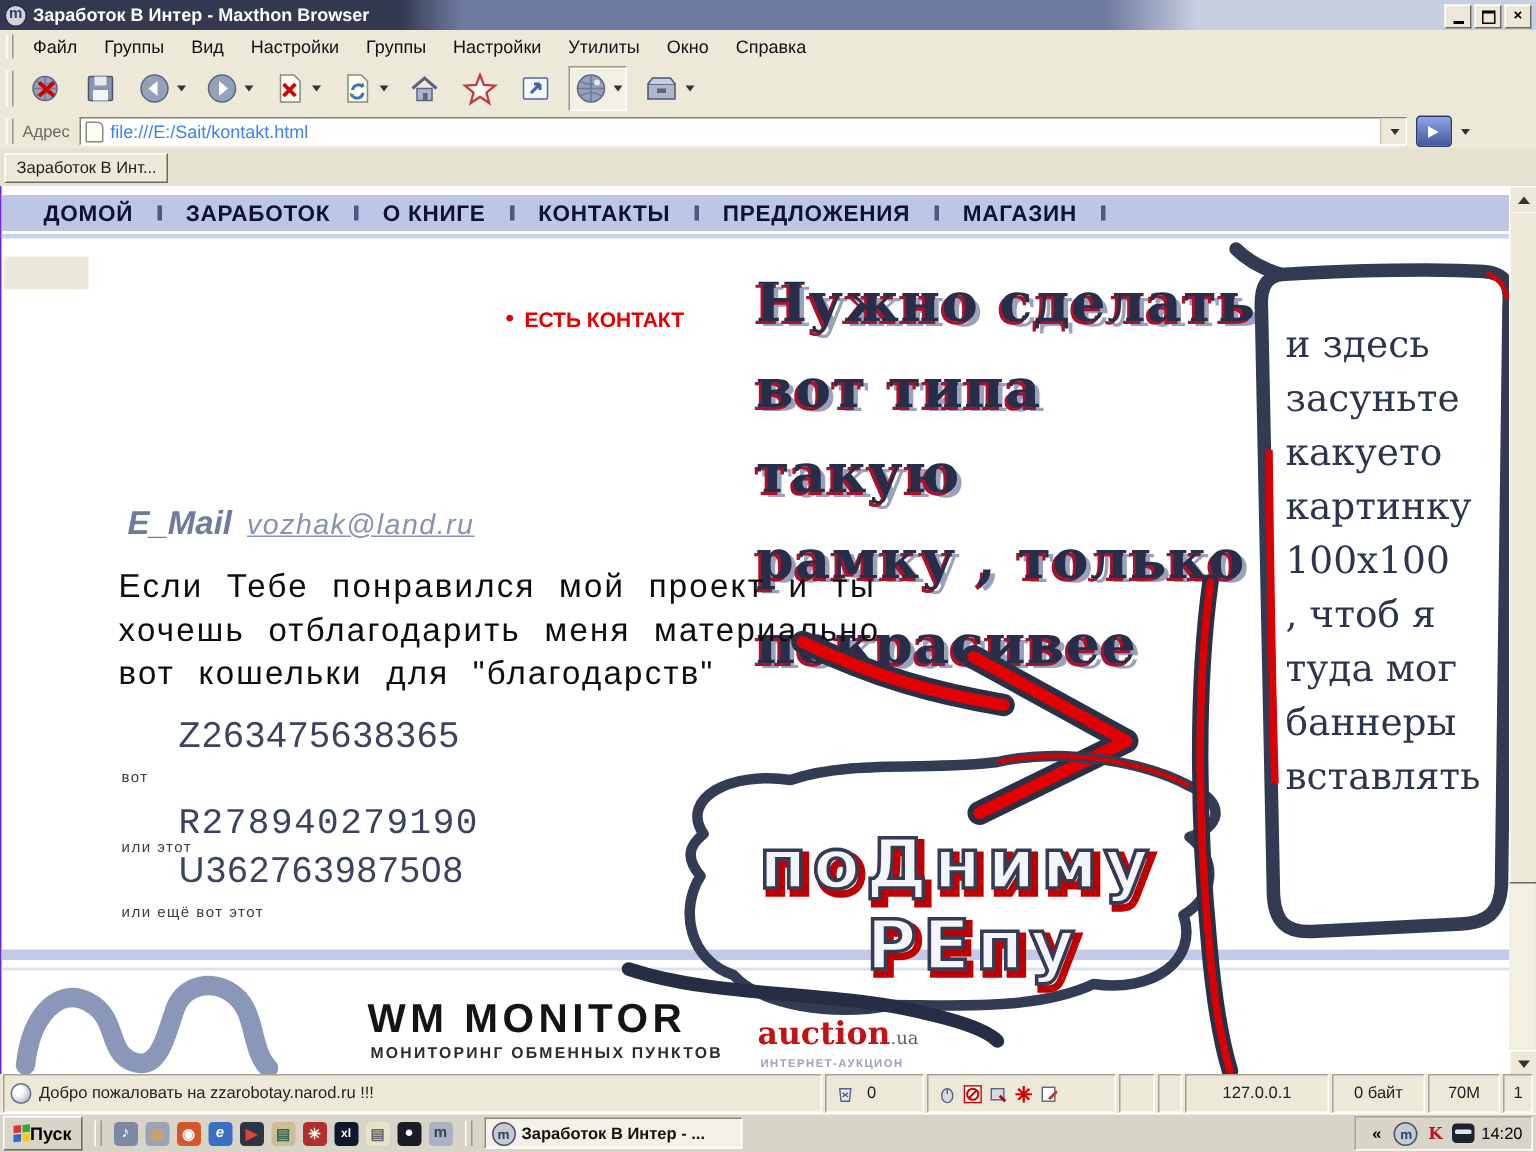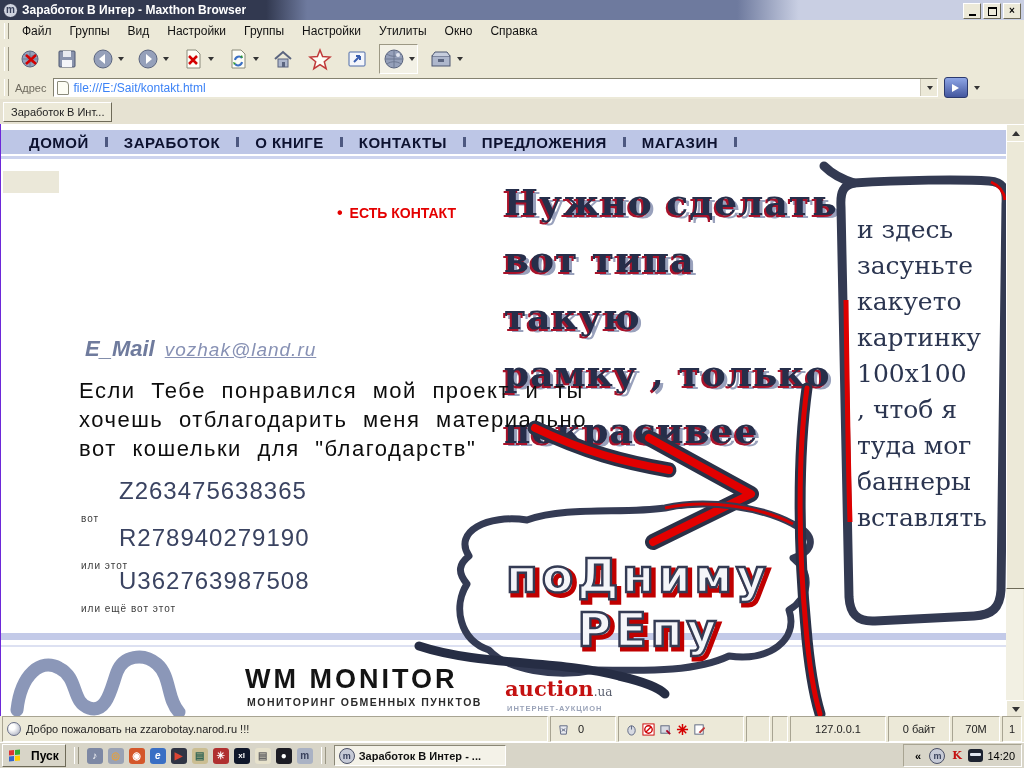--- a/index.html
+++ b/index.html
@@ -90,21 +90,21 @@
     gap:2px;padding:0 2px;box-sizing:border-box;font-size:11px;color:#222;}
   .pane{height:19px;display:flex;align-items:center;border:1px solid;border-color:#a8a492 #fff #fff #a8a492;
     padding:12px 4px;box-sizing:border-box;}
   #pane-msg{flex:1;gap:5px;}
   .msg-ico{width:12px;height:12px;border-radius:50%;background:radial-gradient(circle at 35% 35%,#fff 25%,#9aa0b4);border:1px solid #6a7088;}
   .sico{width:13px;height:13px;margin:0 2px;display:inline-flex;align-items:center;justify-content:center;}
 
   
   #taskbar{left:0;top:742px;width:1024px;height:26px;background:#d8d5c8;border-top:1px solid #fff;
     display:flex;align-items:center;padding:0 2px;box-sizing:border-box;gap:4px;}
-  #start-btn{height:21px;background:#d8d5c8;display:flex;align-items:center;gap:11px;padding:0 6px;font-weight:bold;font-size:12px;color:#000;}
+  #start-btn{height:21px;background:#d8d5c8;display:flex;align-items:center;gap:0;padding:0 6px;font-weight:bold;font-size:12px;color:#000;}
   .flag{display:grid;grid-template-columns:5px 5px;grid-template-rows:5px 5px;gap:1px;transform:skewY(-6deg);}
   .flag i{display:block;}
   .ql{display:flex;align-items:center;gap:5px;}
   .ql-ico{width:16px;height:16px;border-radius:3px;display:flex;align-items:center;justify-content:center;
     font-size:10px;font-weight:bold;color:#fff;}
   #task-btn{width:172px;height:21px;background:#f4f2e8;border:1px solid;border-color:#8a8776 #fff #fff #8a8776;
     display:flex;align-items:center;gap:4px;padding:0 4px;box-sizing:border-box;font-weight:bold;font-size:11px;color:#111;
     white-space:nowrap;overflow:hidden;}
   #tray{margin-left:auto;height:21px;border:1px solid;border-color:#a8a492 #fff #fff #a8a492;
     display:flex;align-items:center;gap:4px;padding:0 6px;font-size:11px;color:#000;}
@@ -290,21 +290,21 @@
 
     <div id="para">
       <div>Если Тебе понравился мой проект и ты</div>
       <div>хочешь отблагодарить меня материально</div>
       <div>вот кошельки для "благодарств"</div>
     </div>
 
     <div class="wallet-label" style="top:341px;">вот</div>
     <div class="wallet-num" style="top:353px;">Z263475638365</div>
     <div class="wallet-label" style="top:388px;">или этот</div>
-    <div class="wallet-num" style="top:400px;">R278940279190</div>
+    <div class="wallet-num" style="top:412px;font-family:Liberation Mono, monospace;">R278940279190</div>
     <div class="wallet-label" style="top:431px;">или ещё вот этот</div>
     <div class="wallet-num" style="top:443px;">U362763987508</div>
 
     <div id="side-note">
       <div>и здесь</div>
       <div>засуньте</div>
       <div>какуето</div>
       <div>картинку</div>
       <div>100x100</div>
       <div>, чтоб я</div>

